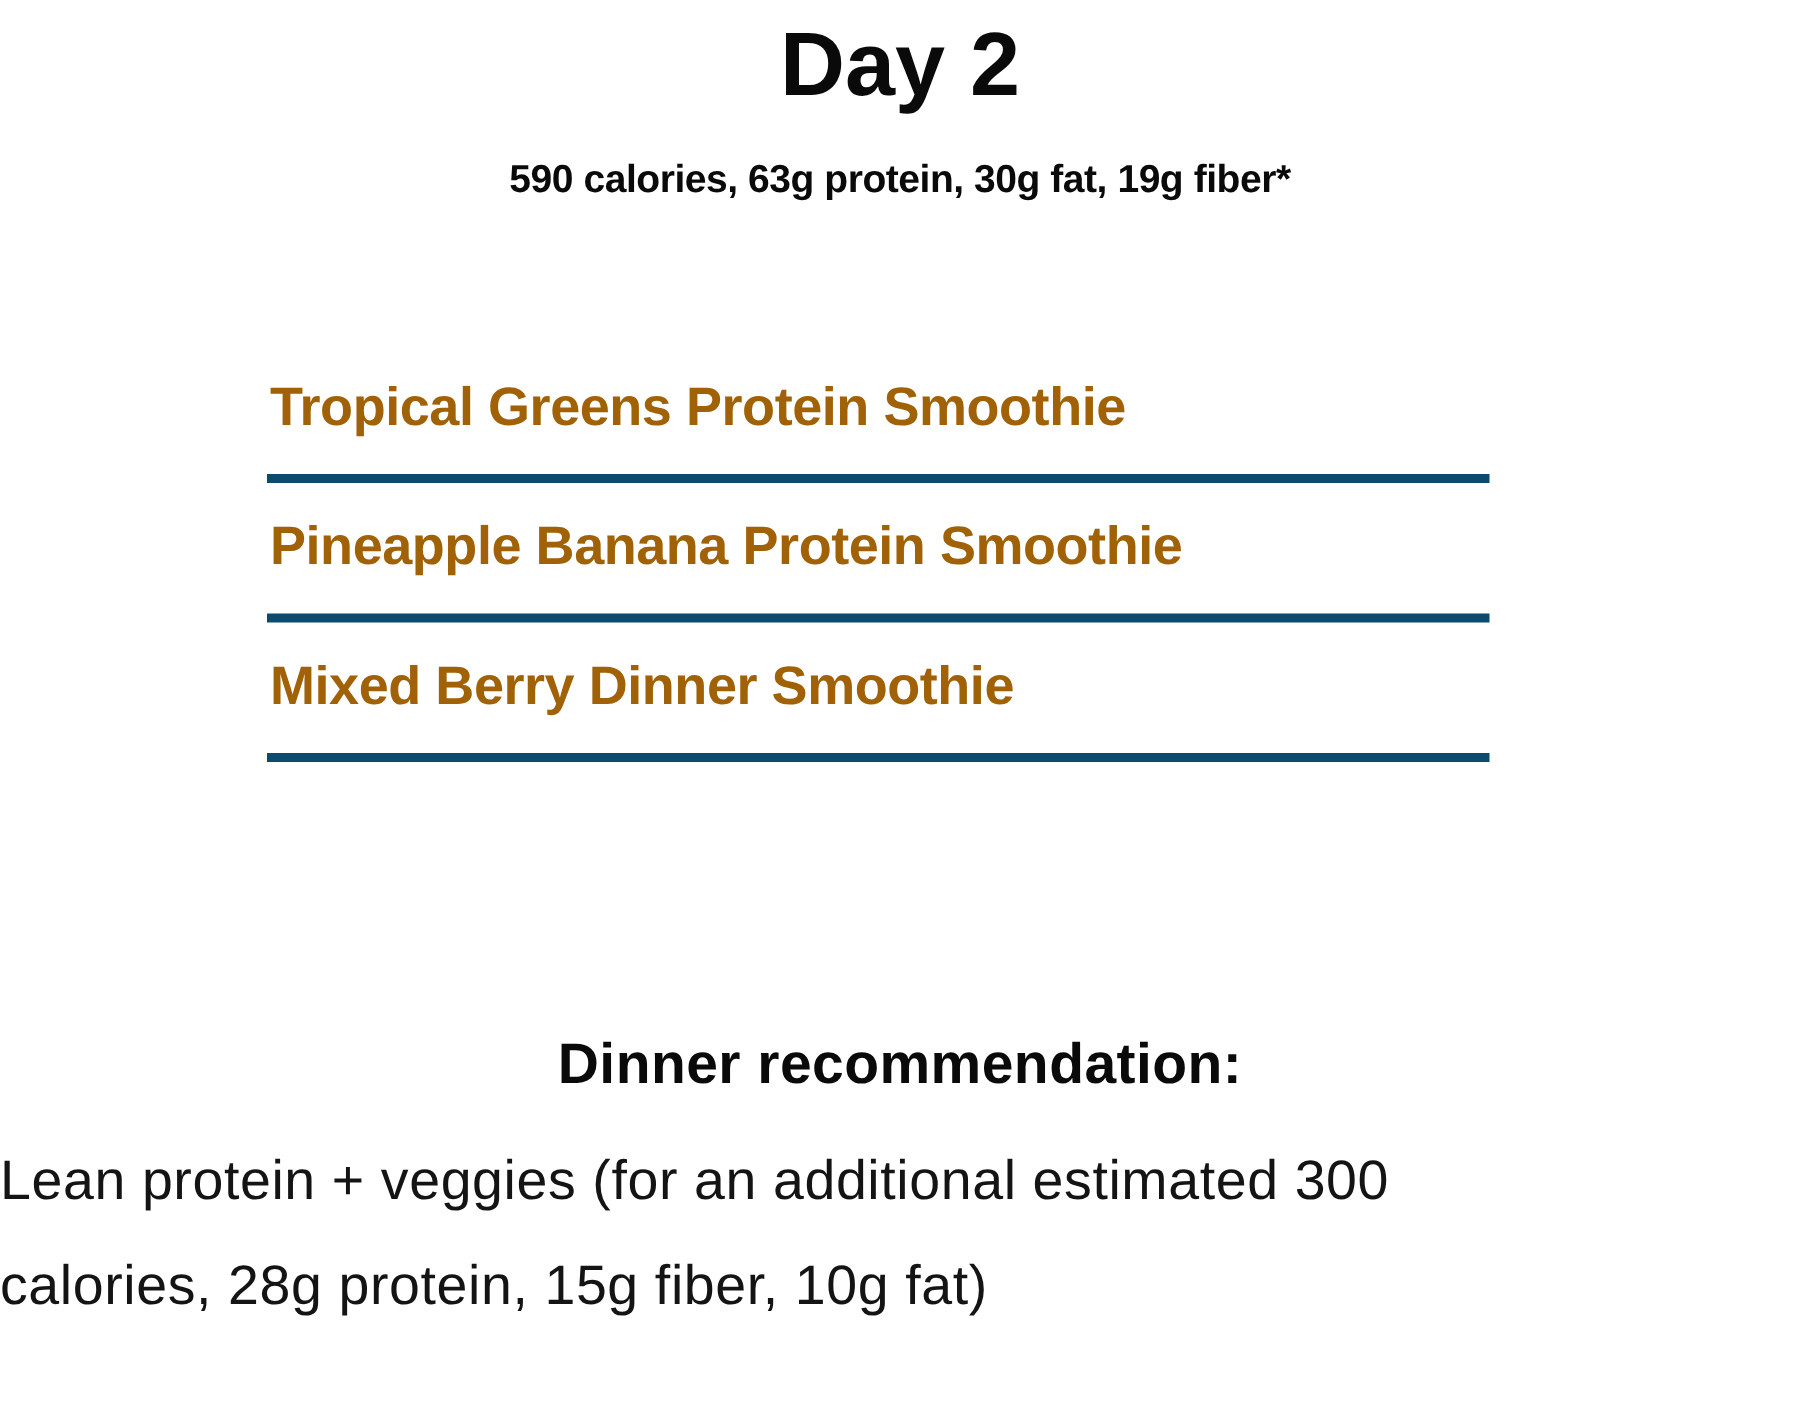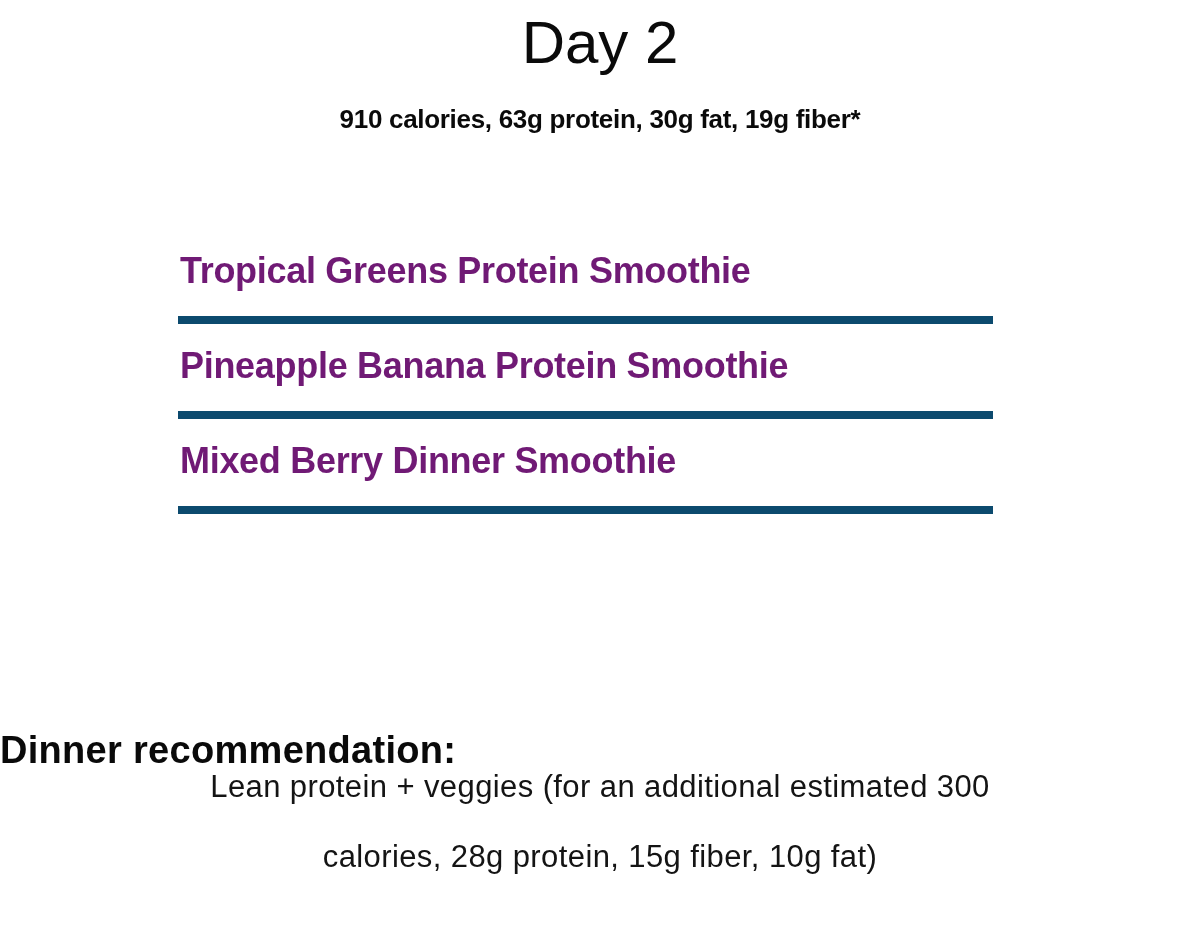--- a/index.html
+++ b/index.html
@@ -14,21 +14,21 @@
   }
   .page { position: absolute; inset: 0; }
 
   .day-title {
     position: absolute;
     top: 8px;
     left: 0;
     width: 100%;
     text-align: center;
     font-size: 60px;
-    font-weight: 400;
+    font-weight: 700;
     letter-spacing: 0px;
     color: #0a0a0a;
   }
 
   .day-subtitle {
     position: absolute;
     top: 104px;
     left: 0;
     width: 100%;
     text-align: center;
@@ -40,65 +40,64 @@
 
   .meal-list {
     position: absolute;
     top: 231px;
     left: 178px;
     width: 815px;
     list-style: none;
   }
   .meal-list li {
     padding: 24px 0 27px 2px;
-    border-bottom: 8px solid #0c4a6e;
+    border-bottom: 6px solid #0c4a6e;
     font-size: 36px;
     font-weight: 700;
     line-height: 1;
     letter-spacing: -0.3px;
     cursor: pointer;
-    color: #701a75;
+    color: #a16207;
   }
   .meal-list li:first-child { padding-top: 22px; }
 
   .dinner-heading {
     position: absolute;
     top: 689px;
     left: 0;
     width: 100%;
-    text-align: left;
+    text-align: center;
     font-size: 38px;
     font-weight: 700;
     letter-spacing: 0.3px;
     color: #0a0a0a;
-    margin-top: 40px;
   }
 
   .dinner-body {
     position: absolute;
     top: 752px;
     left: 0;
     width: 100%;
-    text-align: center;
-    font-size: 31px;
+    text-align: left;
+    font-size: 37px;
     font-weight: 400;
     letter-spacing: 0.4px;
     line-height: 70px;
     color: #141414;
   }
   .dinner-body .line { display: block; }
 </style>
 </head>
 <body>
 
 <div class="page">
 
   <h1 class="day-title">Day 2</h1>
 
-  <div class="day-subtitle">910 calories, 63g protein, 30g fat, 19g fiber*</div>
+  <div class="day-subtitle">590 calories, 63g protein, 30g fat, 19g fiber*</div>
 
   <ul class="meal-list">
     <li>Tropical Greens Protein Smoothie</li>
     <li>Pineapple Banana Protein Smoothie</li>
     <li>Mixed Berry Dinner Smoothie</li>
   </ul>
 
   <h2 class="dinner-heading">Dinner recommendation:</h2>
 
   <div class="dinner-body">

